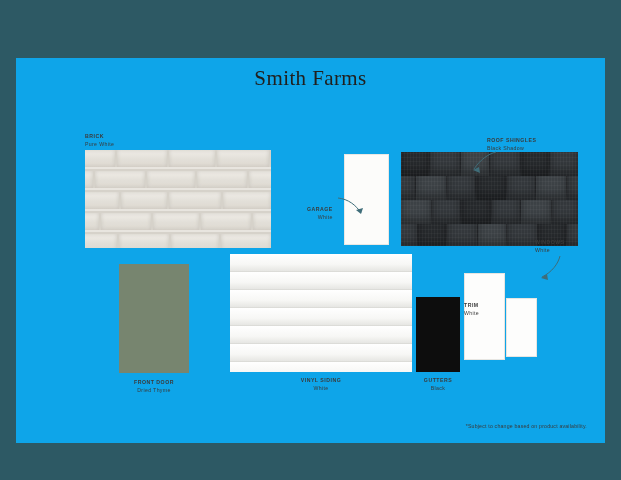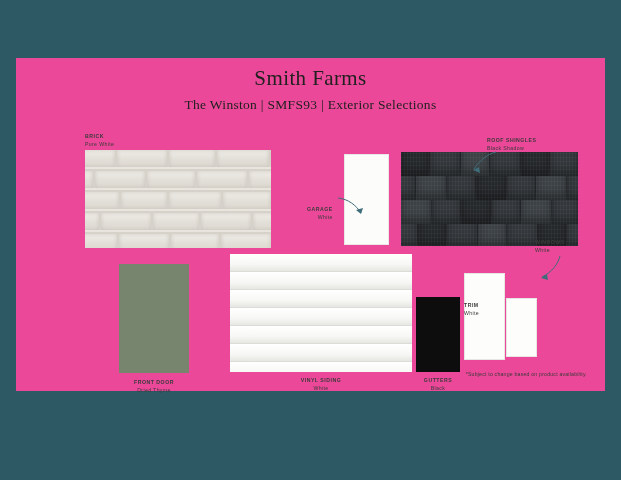--- a/index.html
+++ b/index.html
@@ -17,22 +17,22 @@
     position: relative;
     width: 621px;
     height: 480px;
     background: #2d5964;
   }
   .board {
     position: absolute;
     left: 16px;
     top: 58px;
     width: 589px;
-    height: 333px;
-    background: #ec4899;
+    height: 385px;
+    background: #0ea5e9;
   }
   
   .title-block {
     position: absolute;
     left: 0;
     top: 8px;
     width: 589px;
     text-align: center;
   }
   .title-main {
@@ -203,21 +203,20 @@
   }
 </style>
 </head>
 <body>
 
 <div class="page">
   <div class="board">
 
     <div class="title-block">
       <div class="title-main">Smith Farms</div>
-      <div class="title-sub">The Winston  |  SMFS93  |  Exterior Selections</div>
     </div>
 
     <div class="brick">
       <div class="brick-row" style="top:0px;">
         <div class="brick-unit" style="left:0px;width:44px;"></div>
         <div class="brick-unit" style="left:46px;width:50px;"></div>
         <div class="brick-unit" style="left:98px;width:46px;"></div>
         <div class="brick-unit" style="left:146px;width:52px;"></div>
 
       </div>

